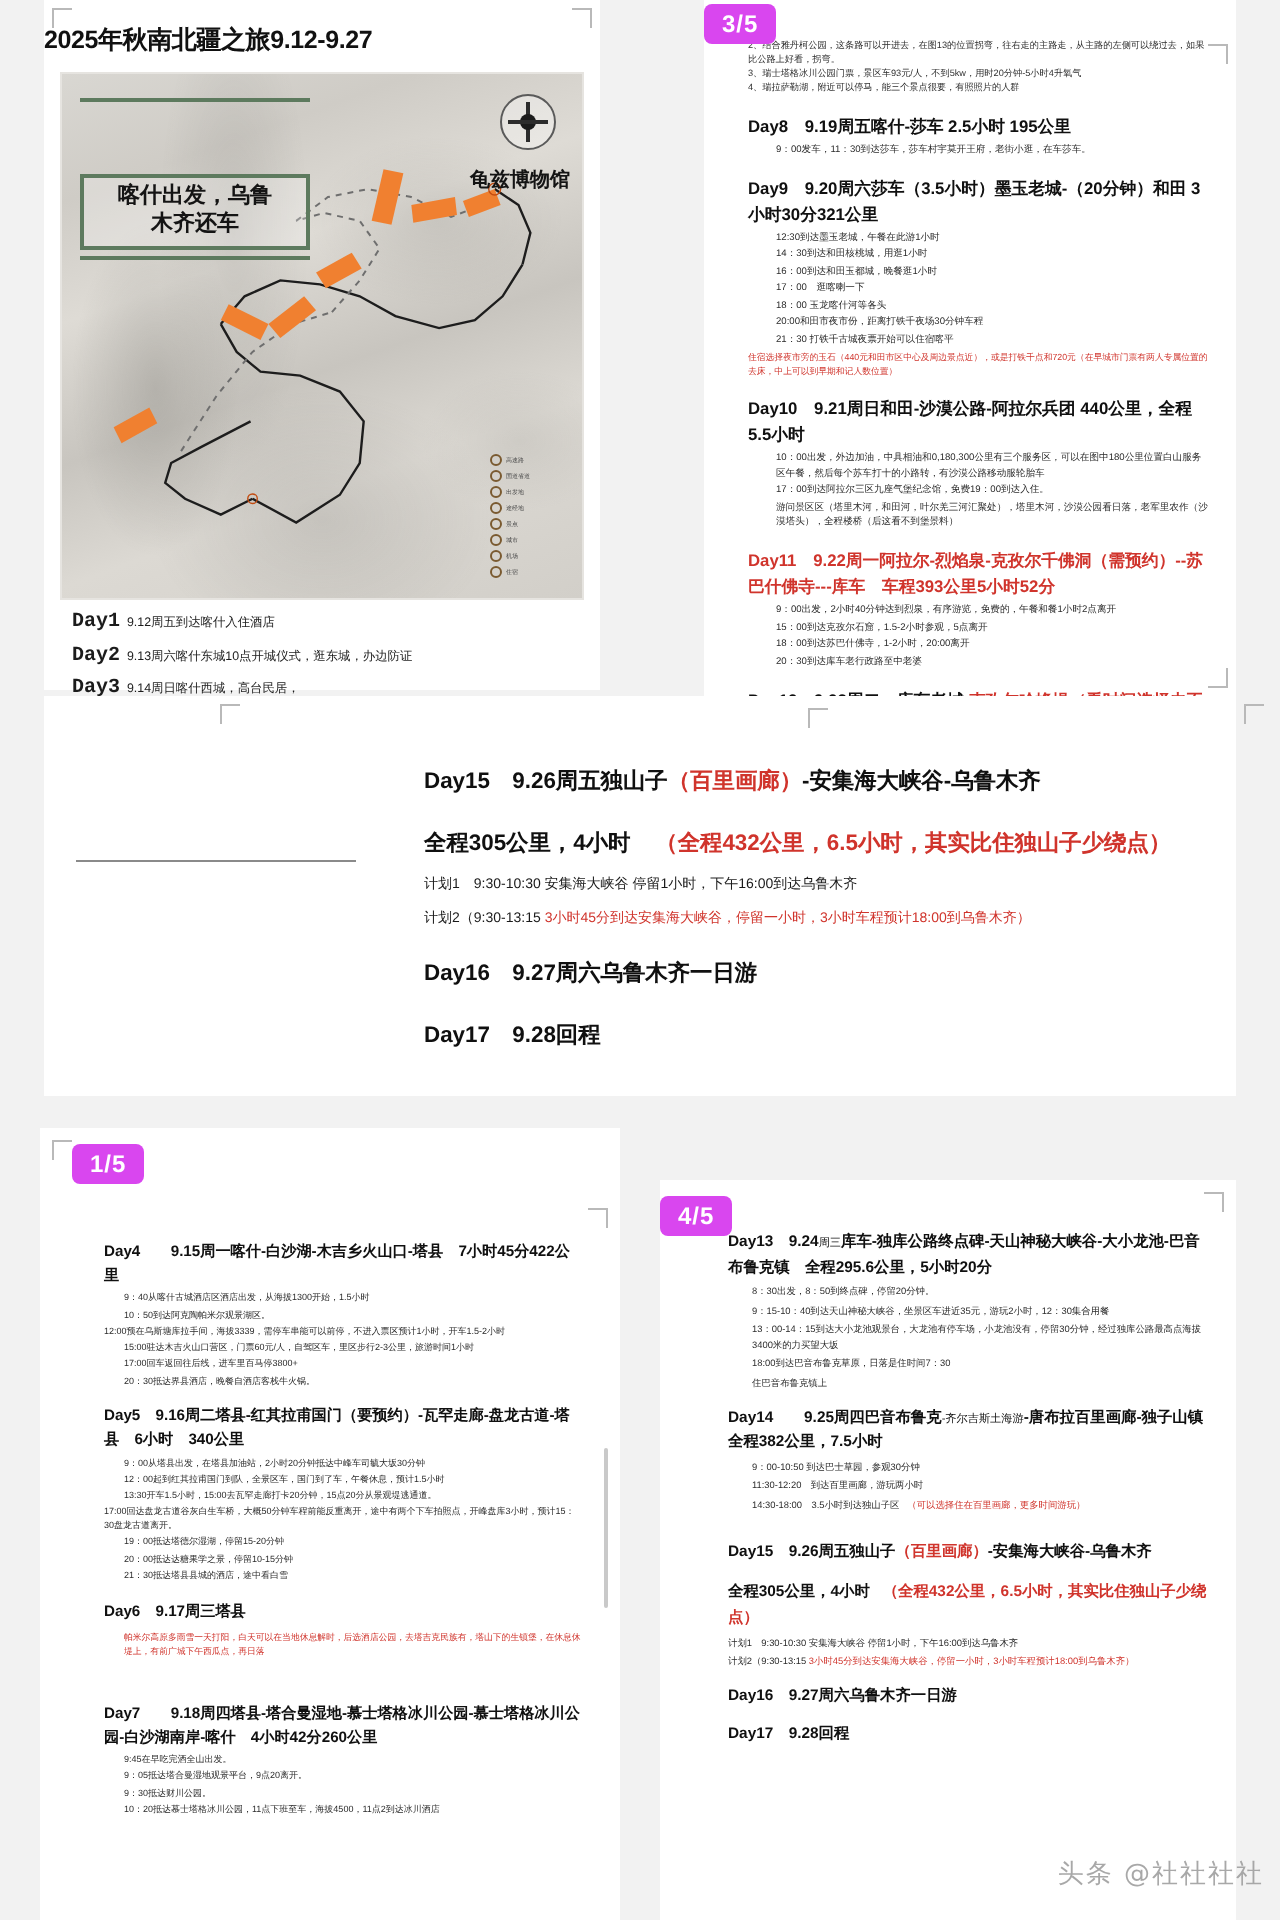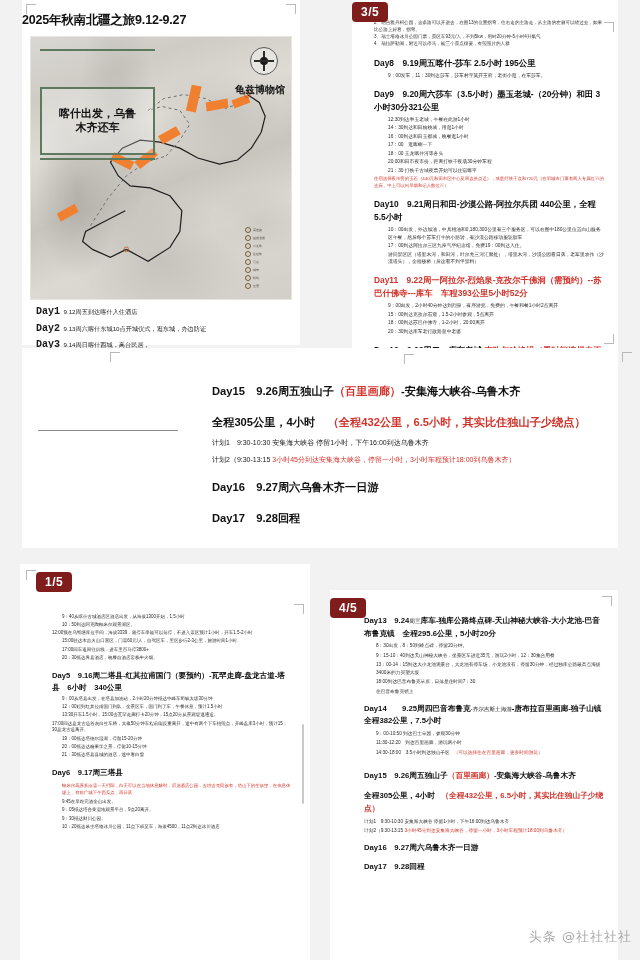--- a/index.html
+++ b/index.html
@@ -10,21 +10,21 @@
     position:relative;overflow:hidden;
     -webkit-font-smoothing:antialiased;
   }
   .page{position:absolute;background:#fff;}
   .corner{position:absolute;width:9px;height:9px;border-top:1px solid #b9b9b9;border-left:1px solid #b9b9b9;}
   .corner.tr{transform:rotate(90deg);}
   .corner.br{transform:rotate(180deg);}
 
   
   .badge{
-    position:absolute;background:#7f1d1d;color:#fff;
+    position:absolute;background:#d946ef;color:#fff;
     font-size:12px;font-weight:bold;letter-spacing:.5px;
     padding:3px 9px;border-radius:4px;z-index:9;
     font-family:"Liberation Sans",sans-serif;
   }
 
   
   #doc-tl{left:22px;top:0;width:278px;height:345px;box-shadow:0 0 0 0 transparent;}
   #doc-tl .title{
     font-size:12.5px;font-weight:bold;color:#111;text-align:left;
     margin:12px 0 7px 0;letter-spacing:-.2px;
@@ -42,21 +42,21 @@
       radial-gradient(ellipse 70px 50px at 88% 70%, rgba(160,158,152,.4), transparent 70%),
       radial-gradient(ellipse 50px 160px at 33% 30%, rgba(100,99,95,.3), transparent 75%);
   }
   .map-banner{position:absolute;left:9px;top:8px;width:115px;}
   .map-banner .big{
     font-size:25px;font-weight:bold;color:#121212;letter-spacing:1px;line-height:1;
     font-family:"DejaVu Sans",sans-serif;text-shadow:0 1px 0 #fff;
   }
   .map-banner .rule{height:2px;background:#5d7a5e;margin:4px 0 3px 0;}
   .map-banner .subbox{
-    border:2px solid #5d7a5e;padding:18px 4px;text-align:center;background:rgba(255,255,255,.25);margin-top:36px;
+    border:2px solid #5d7a5e;padding:3px 4px;text-align:center;background:rgba(255,255,255,.25);margin-top:36px;
   }
   .map-banner .subbox span{font-size:11px;font-weight:bold;color:#141414;line-height:1.25;display:block;}
   .map-banner .rule2{height:2px;background:#5d7a5e;margin-top:3px;}
   .compass{position:absolute;right:13px;top:10px;width:26px;height:26px;border-radius:50%;
     border:1px solid #5a5a5a;background:rgba(255,255,255,.35);}
   .compass::before{content:"";position:absolute;left:50%;top:3px;width:2px;height:20px;background:#2c2c2c;transform:translateX(-50%);}
   .compass::after{content:"";position:absolute;top:50%;left:3px;height:2px;width:20px;background:#2c2c2c;transform:translateY(-50%);}
   .compass i{position:absolute;left:50%;top:50%;width:8px;height:8px;background:#1b1b1b;border-radius:50%;transform:translate(-50%,-50%);}
   .ucity{position:absolute;right:6px;top:46px;font-size:10px;font-weight:bold;color:#141414;}
   .route{position:absolute;inset:0;}
@@ -274,39 +274,41 @@
     <div class="h-day">Day17　9.28回程</div>
   </div>
 </div>
 
 <div class="badge" style="left:36px;top:572px">1/5</div>
 <div class="page" id="doc-bl">
   <div class="corner" style="left:6px;top:6px"></div>
   <div class="corner tr" style="right:6px;top:40px"></div>
   <div class="scroll"></div>
   <div class="inner doc-body">
+    <div class="h-day">Day4　　9.15周一喀什-白沙湖-木吉乡火山口-塔县　7小时45分422公里</div>
     <div class="p-sm">9：40从喀什古城酒店区酒店出发，从海拔1300开始，1.5小时</div>
     <div class="p-sm">10：50到达阿克陶帕米尔观景湖区。</div>
     <div class="p-sm p-flat">12:00预在乌斯塘库拉手间，海拔3339，需停车串能可以前停，不进入票区预计1小时，开车1.5-2小时</div>
     <div class="p-sm">15:00驻达木吉火山口营区，门票60元/人，自驾区车，里区步行2-3公里，旅游时间1小时</div>
     <div class="p-sm">17:00回车返回往后线，进车里百马停3800+</div>
     <div class="p-sm">20：30抵达界县酒店，晚餐自酒店客栈牛火锅。</div>
 
     <div class="h-day">Day5　9.16周二塔县-红其拉甫国门（要预约）-瓦罕走廊-盘龙古道-塔县　6小时　340公里</div>
     <div class="p-sm">9：00从塔县出发，在塔县加油站，2小时20分钟抵达中峰车司毓大坂30分钟</div>
     <div class="p-sm">12：00起到红其拉甫国门到队，全景区车，国门到了车，午餐休息，预计1.5小时</div>
     <div class="p-sm">13:30开车1.5小时，15:00去瓦罕走廊打卡20分钟，15点20分从景观堤逃通道。</div>
     <div class="p-sm p-flat">17:00回达盘龙古道谷灰白生车桥，大概50分钟车程前能反重离开，途中有两个下车拍照点，开峰盘库3小时，预计15：30盘龙古道离开。</div>
     <div class="p-sm">19：00抵达塔德尔湿湖，停留15-20分钟</div>
     <div class="p-sm">20：00抵达达糖果学之景，停留10-15分钟</div>
     <div class="p-sm">21：30抵达塔县县城的酒店，途中看白雪</div>
 
     <div class="h-day">Day6　9.17周三塔县</div>
     <div class="note">帕米尔高原多雨雪一天打阳，白天可以在当地休息解时，后选酒店公园，去塔吉克民族有，塔山下的生镇堡，在休息休堤上，有前广城下午西瓜点，再日落</div>
 
+    <div class="h-day" style="margin-top:22px">Day7　　9.18周四塔县-塔合曼湿地-慕士塔格冰川公园-慕士塔格冰川公园-白沙湖南岸-喀什　4小时42分260公里</div>
     <div class="p-sm">9:45在早吃完酒全山出发。</div>
     <div class="p-sm">9：05抵达塔合曼湿地观景平台，9点20离开。</div>
     <div class="p-sm">9：30抵达财川公园。</div>
     <div class="p-sm">10：20抵达慕士塔格冰川公园，11点下班至车，海拔4500，11点2到达冰川酒店</div>
   </div>
 </div>
 
 <div class="badge" style="left:330px;top:598px">4/5</div>
 <div class="page" id="doc-br">
   <div class="corner tr" style="right:6px;top:6px"></div>

